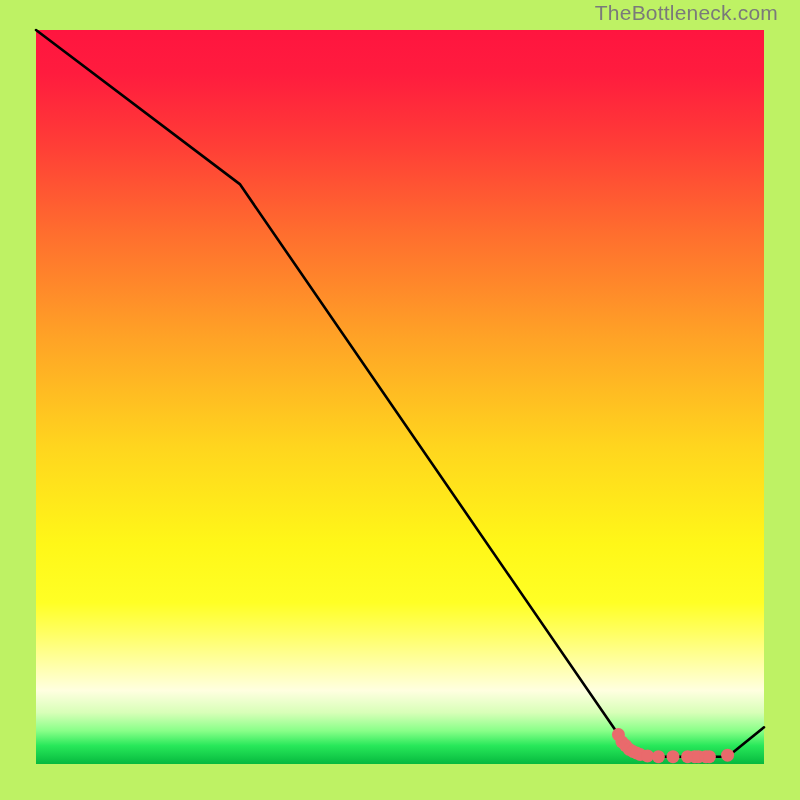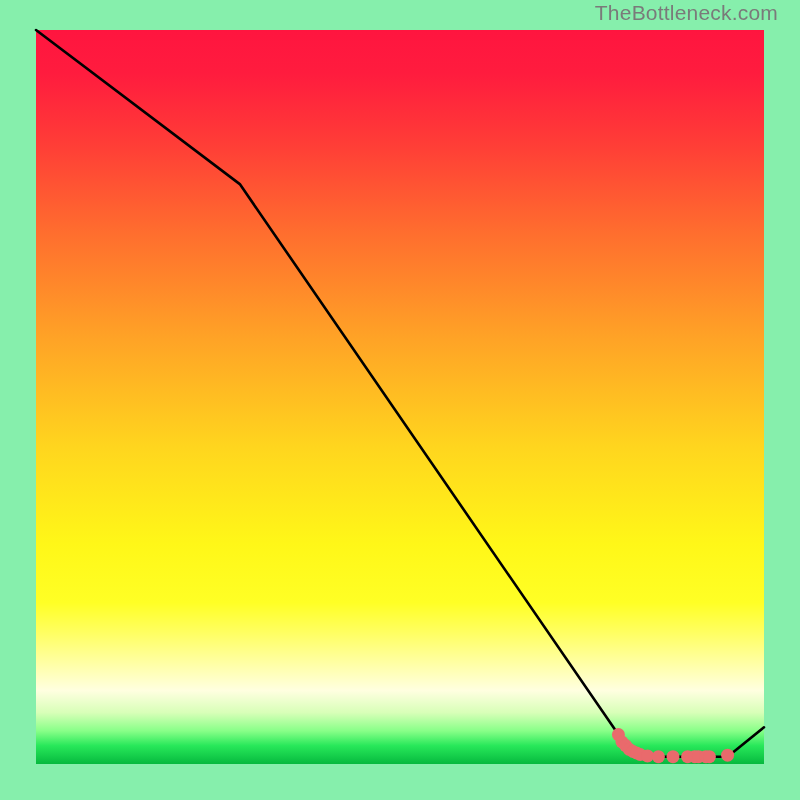--- a/index.html
+++ b/index.html
@@ -8,21 +8,21 @@
     width: 800px;
     height: 800px;
     background: #000;
     font-family: Arial, Helvetica, sans-serif;
     overflow: hidden;
   }
   .frame {
     position: relative;
     width: 800px;
     height: 800px;
-    background: #86efac;
+    background: #bef264;
   }
   .watermark {
     position: absolute;
     top: 1px;
     right: 22px;
     color: #7a7a7a;
     font-size: 21px;
     font-family: Arial, sans-serif;
     letter-spacing: 0.2px;
   }

